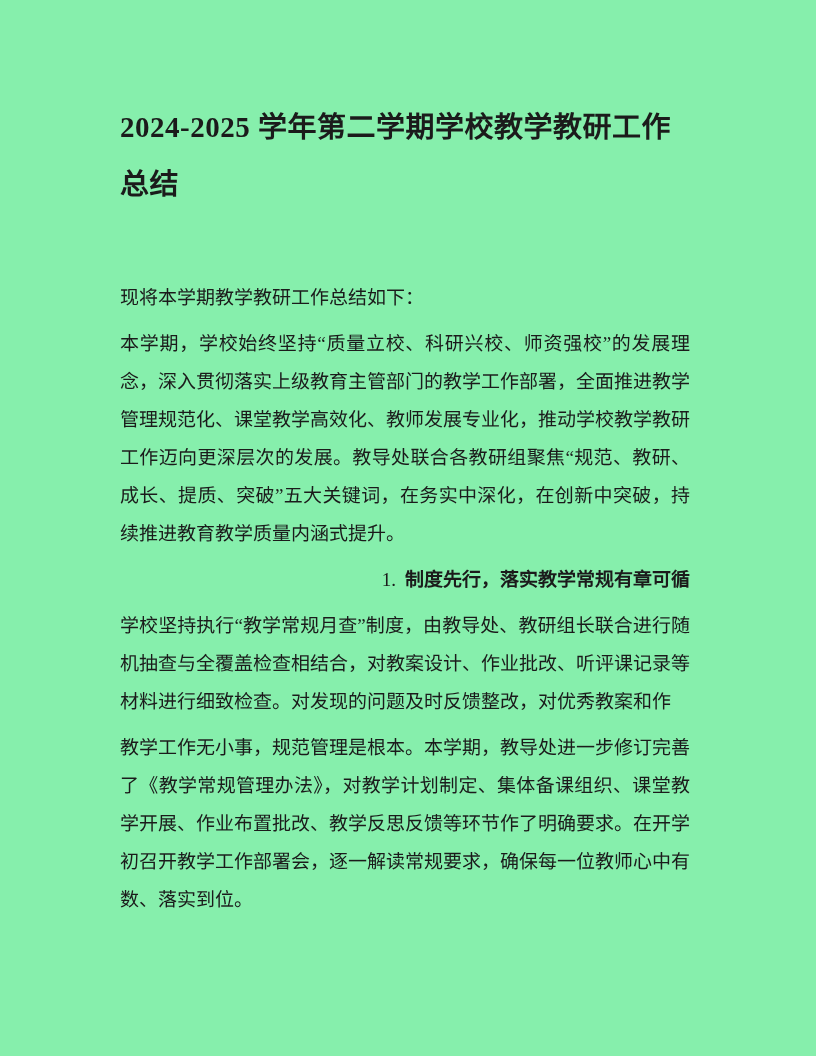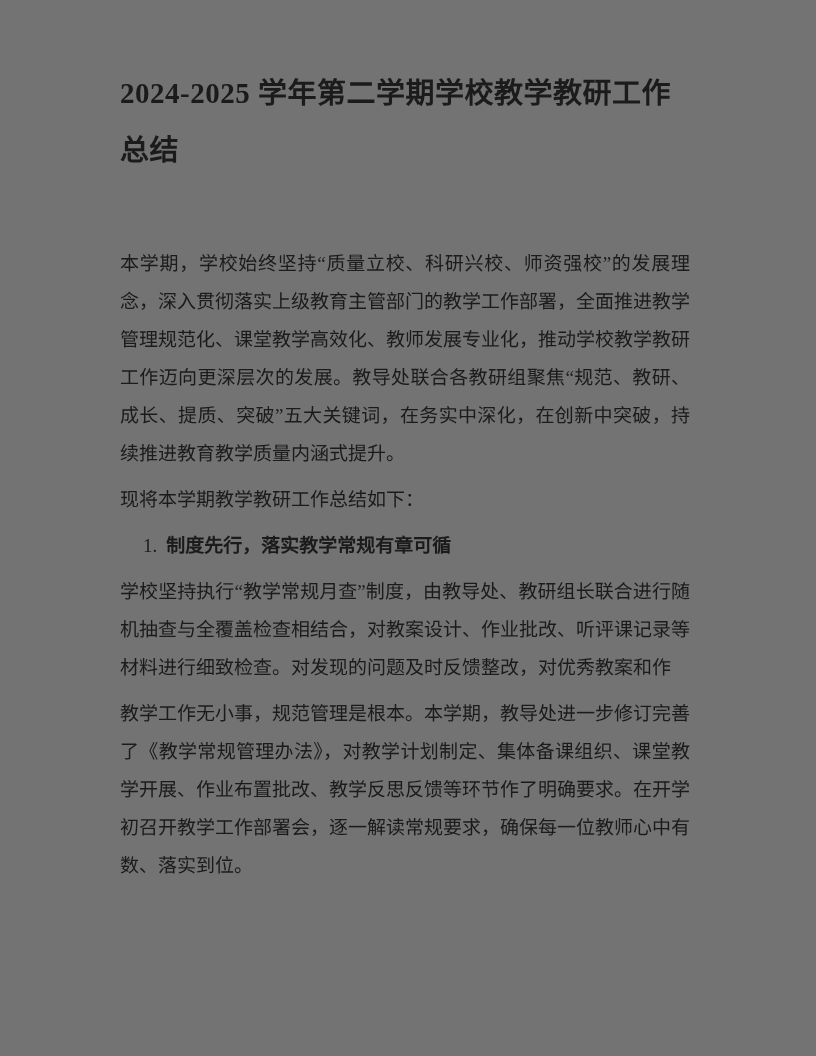--- a/index.html
+++ b/index.html
@@ -11,22 +11,22 @@
     width: 816px;
     height: 1056px;
     overflow: hidden;
     font-family: "Liberation Serif", "DejaVu Serif", serif;
     color: #1b1b1b;
   }
   .page {
     box-sizing: border-box;
     width: 816px;
     height: 1056px;
-    padding: 65px 126px 0 120px;
-    background: #737373;
+    padding: 99px 126px 0 120px;
+    background: #86efac;
   }
   .doc-title {
     margin: 0;
     font-size: 29px;
     line-height: 57px;
     font-weight: bold;
     letter-spacing: 0.5px;
     text-align: left;
   }
   .doc-body {
@@ -44,39 +44,39 @@
     font-size: 19px;
     line-height: 38px;
     font-weight: bold;
     text-align: left;
   }
   .numbered-item {
     margin: 0 0 8px 0;
     padding-left: 23px;
     line-height: 38px;
     font-weight: bold;
-    text-align: left;
+    text-align: right;
   }
   .numbered-item .list-number {
     font-weight: normal;
     margin-right: 9px;
   }
 </style>
 </head>
 <body>
 
 <div class="page">
 
   <h1 class="doc-title">2024-2025 学年第二学期学校教学教研工作总结</h1>
 
   <div class="doc-body">
 
+    <p>现将本学期教学教研工作总结如下：</p>
+
     <p>本学期，学校始终坚持“质量立校、科研兴校、师资强校”的发展理念，深入贯彻落实上级教育主管部门的教学工作部署，全面推进教学管理规范化、课堂教学高效化、教师发展专业化，推动学校教学教研工作迈向更深层次的发展。教导处联合各教研组聚焦“规范、教研、成长、提质、突破”五大关键词，在务实中深化，在创新中突破，持续推进教育教学质量内涵式提升。</p>
-
-    <p>现将本学期教学教研工作总结如下：</p>
 
 
     <div class="numbered-item">
       <span class="list-number">1.</span><span>制度先行，落实教学常规有章可循</span>
     </div>
 
     <p>学校坚持执行“教学常规月查”制度，由教导处、教研组长联合进行随机抽查与全覆盖检查相结合，对教案设计、作业批改、听评课记录等材料进行细致检查。对发现的问题及时反馈整改，对优秀教案和作</p>
 
     <p>教学工作无小事，规范管理是根本。本学期，教导处进一步修订完善了《教学常规管理办法》，对教学计划制定、集体备课组织、课堂教学开展、作业布置批改、教学反思反馈等环节作了明确要求。在开学初召开教学工作部署会，逐一解读常规要求，确保每一位教师心中有数、落实到位。</p>
 

